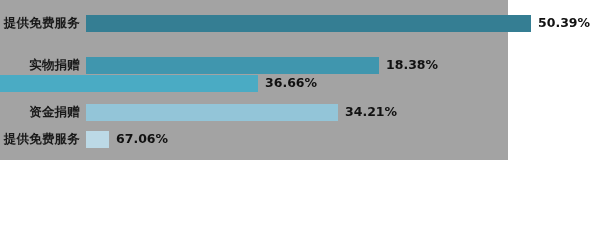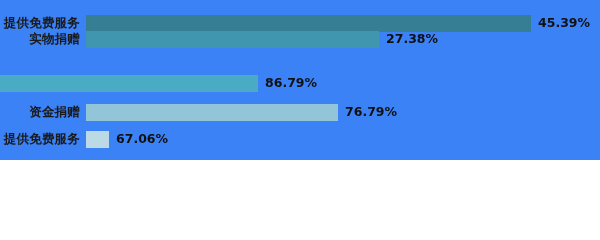--- a/index.html
+++ b/index.html
@@ -8,23 +8,23 @@
     background: #ffffff;
   }
   body {
     width: 600px;
     height: 160px;
     overflow: hidden;
     font-family: "Liberation Sans", "DejaVu Sans", sans-serif;
   }
   #chart {
     position: relative;
-    width: 600px;
+    width: 508px;
     height: 160px;
-    background: #3b82f6;
+    background: #a3a3a3;
   }
   .bar-row {
     position: absolute;
     left: 0;
     width: 600px;
     height: 22px;
     display: flex;
     align-items: center;
   }
   .cat-label {
@@ -61,44 +61,44 @@
 </style>
 </head>
 <body>
 
 <div id="chart">
 
   <div class="bar-row" style="top:12px;">
     <div class="cat-label">提供免费服务</div>
     <div class="bar-wrap">
       <div class="bar" style="width:445px;background:#357e93;"></div>
-      <div class="val-label">45.39%</div>
+      <div class="val-label">50.39%</div>
     </div>
   </div>
 
-  <div class="bar-row" style="top:28px;align-items:center;">
+  <div class="bar-row" style="top:54px;align-items:center;">
     <div class="cat-label">实物捐赠</div>
     <div class="bar-wrap">
       <div class="bar" style="width:293px;background:#4096ae;"></div>
-      <div class="val-label">27.38%</div>
+      <div class="val-label">18.38%</div>
     </div>
   </div>
 
   <div class="bar-row" style="top:72px;">
     <div class="bar-wrap">
       <div class="bar" style="width:258px;background:#4aabc4;"></div>
-      <div class="val-label">86.79%</div>
+      <div class="val-label">36.66%</div>
     </div>
   </div>
 
   <div class="bar-row" style="top:101px;">
     <div class="cat-label">资金捐赠</div>
     <div class="bar-wrap">
       <div class="bar" style="width:252px;background:#93c5d8;"></div>
-      <div class="val-label">76.79%</div>
+      <div class="val-label">34.21%</div>
     </div>
   </div>
 
   <div class="bar-row" style="top:128px;">
     <div class="cat-label">提供免费服务</div>
     <div class="bar-wrap">
       <div class="bar" style="width:23px;background:#bcd9e6;"></div>
       <div class="val-label">67.06%</div>
     </div>
   </div>

